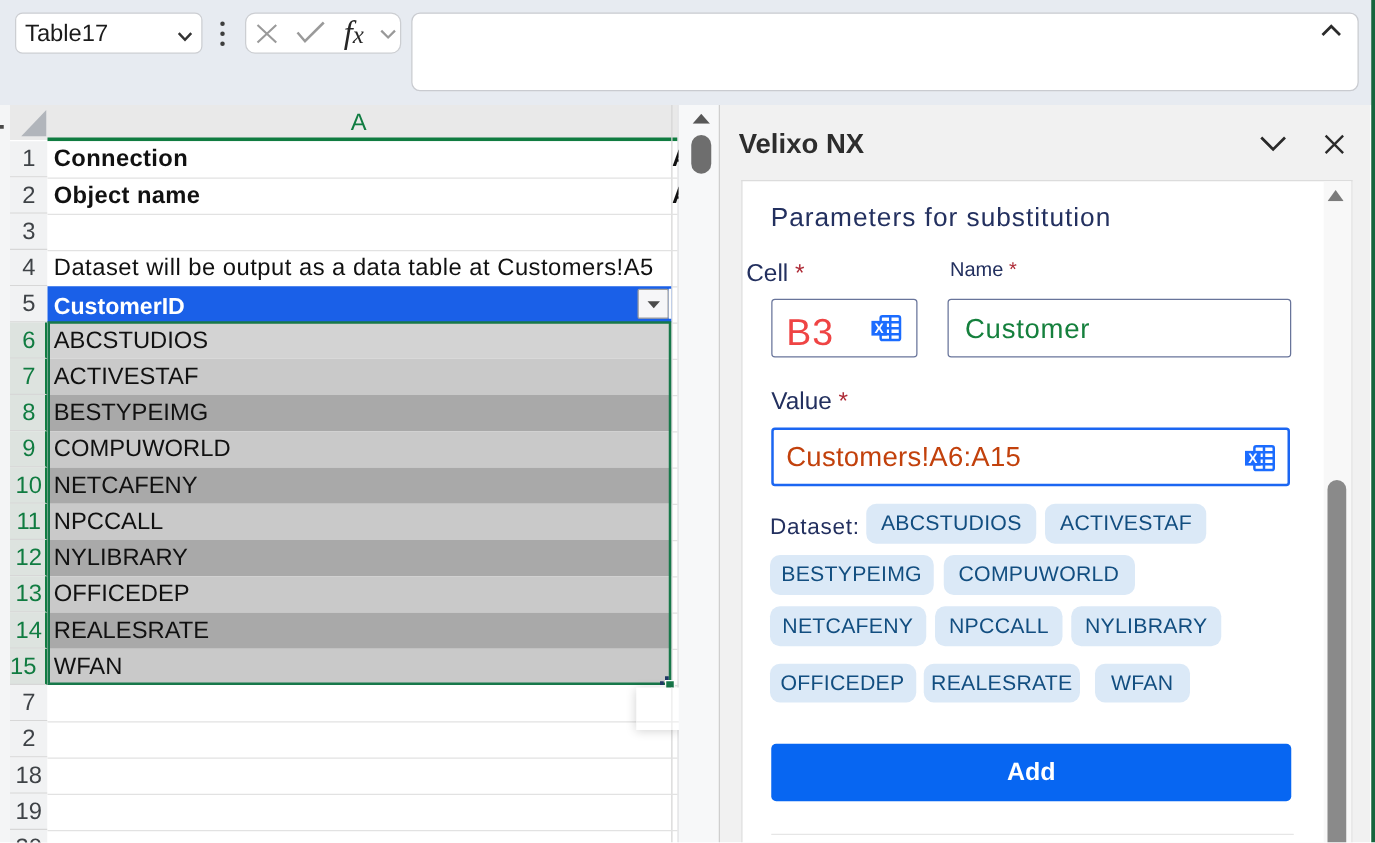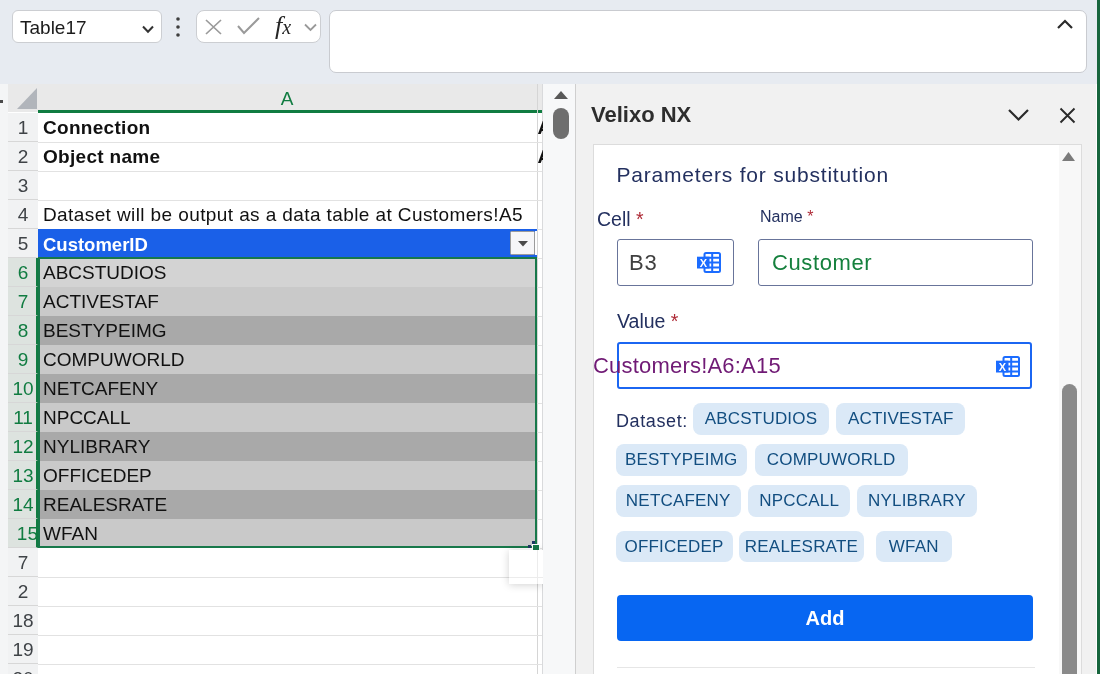--- a/index.html
+++ b/index.html
@@ -75,21 +75,21 @@
     <div class="abs" style="left:8px;top:378px;width:30px;text-align:center;font-size:19px;color:#107c41">10</div>
     <div class="abs" style="left:8px;top:402.5px;width:30px;height:29px;background:#dde3df;box-sizing:border-box;border-bottom:1px solid #d7d7d7;border-right:2px solid #107c41"></div>
     <div class="abs" style="left:8px;top:407px;width:30px;text-align:center;font-size:19px;color:#107c41">11</div>
     <div class="abs" style="left:8px;top:431.5px;width:30px;height:29px;background:#dde3df;box-sizing:border-box;border-bottom:1px solid #d7d7d7;border-right:2px solid #107c41"></div>
     <div class="abs" style="left:8px;top:436px;width:30px;text-align:center;font-size:19px;color:#107c41">12</div>
     <div class="abs" style="left:8px;top:460.5px;width:30px;height:29px;background:#dde3df;box-sizing:border-box;border-bottom:1px solid #d7d7d7;border-right:2px solid #107c41"></div>
     <div class="abs" style="left:8px;top:465px;width:30px;text-align:center;font-size:19px;color:#107c41">13</div>
     <div class="abs" style="left:8px;top:489.5px;width:30px;height:29px;background:#dde3df;box-sizing:border-box;border-bottom:1px solid #d7d7d7;border-right:2px solid #107c41"></div>
     <div class="abs" style="left:8px;top:494px;width:30px;text-align:center;font-size:19px;color:#107c41">14</div>
     <div class="abs" style="left:8px;top:518.5px;width:30px;height:29px;background:#dde3df;box-sizing:border-box;border-bottom:1px solid #d7d7d7;border-right:2px solid #107c41"></div>
-    <div class="abs" style="left:8px;top:523px;width:30px;text-align:right;font-size:19px;color:#107c41">15</div>
+    <div class="abs" style="left:8px;top:523px;width:30px;text-align:left;font-size:19px;color:#107c41">15</div>
     <div class="abs" style="left:8px;top:547.5px;width:30px;height:29px;background:#f1f2f3;box-sizing:border-box;border-bottom:1px solid #d7d7d7"></div>
     <div class="abs" style="left:8px;top:552px;width:30px;text-align:center;font-size:19px;color:#3f4347">7</div>
     <div class="abs" style="left:8px;top:576.5px;width:30px;height:29px;background:#f1f2f3;box-sizing:border-box;border-bottom:1px solid #d7d7d7"></div>
     <div class="abs" style="left:8px;top:581px;width:30px;text-align:center;font-size:19px;color:#3f4347">2</div>
     <div class="abs" style="left:8px;top:605.5px;width:30px;height:29px;background:#f1f2f3;box-sizing:border-box;border-bottom:1px solid #d7d7d7"></div>
     <div class="abs" style="left:8px;top:610px;width:30px;text-align:center;font-size:19px;color:#3f4347">18</div>
     <div class="abs" style="left:8px;top:634.5px;width:30px;height:29px;background:#f1f2f3;box-sizing:border-box;border-bottom:1px solid #d7d7d7"></div>
     <div class="abs" style="left:8px;top:639px;width:30px;text-align:center;font-size:19px;color:#3f4347">19</div>
     <div class="abs" style="left:8px;top:663.5px;width:30px;height:29px;background:#f1f2f3;box-sizing:border-box;border-bottom:1px solid #d7d7d7"></div>
     <div class="abs" style="left:8px;top:668px;width:30px;text-align:center;font-size:19px;color:#3f4347">20</div>
@@ -197,35 +197,35 @@
     <path d="M6.5 0 L13 9 L0 9 Z" fill="#7b7b7b"></path>
   </svg>
 <div class="abs" style="left:1061.5px;top:384px;width:15px;height:290px;background:#8a8a8a;border-radius:8px 8px 0 0"></div>
 
 <div class="abs" style="left:616.5px;top:163px;font-size:21px;letter-spacing:0.8px;color:#23305f">Parameters for substitution</div>
 
 <div class="abs" style="left:597px;top:208px;font-size:19.5px;color:#23305f">Cell <span style="color:#ae2a36">*</span></div>
 <div class="abs" style="left:760px;top:208px;font-size:16px;color:#23305f">Name <span style="color:#ae2a36">*</span></div>
 
 <div class="abs" style="left:617px;top:239px;width:117px;height:47px;background:#fff;border:1px solid #68749a;border-radius:3px;box-sizing:border-box"></div>
-<div class="abs" style="left:629px;top:249.5px;font-size:22px;letter-spacing:0.8px;color:#404040">B3</div>
+<div class="abs" style="left:629px;top:249.5px;font-size:30px;letter-spacing:0.8px;color:#ef4444">B3</div>
 <svg class="abs" style="left:697px;top:251px" width="25" height="23" viewBox="0 0 25 23">
   <rect x="7.5" y="2" width="15.5" height="19" rx="1.5" fill="#fff" stroke="#1b6cff" stroke-width="2"></rect>
   <path d="M7.5 6.8 L23 6.8 M7.5 11.6 L23 11.6 M7.5 16.4 L23 16.4 M15.2 2 L15.2 21" stroke="#1b6cff" stroke-width="2" fill="none"></path>
   <rect x="0" y="5.7" width="12.5" height="11.8" fill="#1b6cff"></rect>
   <text x="6.3" y="15.8" font-size="11" font-weight="bold" fill="#fff" text-anchor="middle" font-family="Liberation Sans,sans-serif">X</text>
 </svg>
 
 <div class="abs" style="left:758px;top:239px;width:274.5px;height:47px;background:#fff;border:1px solid #68749a;border-radius:3px;box-sizing:border-box"></div>
 <div class="abs" style="left:772px;top:249.5px;font-size:22px;letter-spacing:0.6px;color:#15803d">Customer</div>
 
 <div class="abs" style="left:617px;top:310px;font-size:19.5px;color:#23305f">Value <span style="color:#ae2a36">*</span></div>
 
 <div class="abs" style="left:617px;top:342px;width:415px;height:47px;background:#fff;border:2.5px solid #1b66f2;border-radius:3px;box-sizing:border-box"></div>
-<div class="abs" style="left:593px;top:352.5px;font-size:22px;letter-spacing:0.2px;color:#701a75">Customers!A6:A15</div>
+<div class="abs" style="left:629px;top:352.5px;font-size:22px;letter-spacing:0.2px;color:#c2410c">Customers!A6:A15</div>
 <svg class="abs" style="left:996px;top:355px" width="25" height="23" viewBox="0 0 25 23">
   <rect x="7.5" y="2" width="15.5" height="19" rx="1.5" fill="#fff" stroke="#1b6cff" stroke-width="2"></rect>
   <path d="M7.5 6.8 L23 6.8 M7.5 11.6 L23 11.6 M7.5 16.4 L23 16.4 M15.2 2 L15.2 21" stroke="#1b6cff" stroke-width="2" fill="none"></path>
   <rect x="0" y="5.7" width="12.5" height="11.8" fill="#1b6cff"></rect>
   <text x="6.3" y="15.8" font-size="11" font-weight="bold" fill="#fff" text-anchor="middle" font-family="Liberation Sans,sans-serif">X</text>
 </svg>
 
 <div class="abs" style="left:616px;top:411px;font-size:18px;letter-spacing:0.6px;color:#23305f">Dataset:</div>
 <div id="chips">
     <div class="abs" style="left:693px;top:403.4px;width:136px;height:31.3px;line-height:31.5px;background:#dbe9f7;border-radius:8px;font-size:17px;letter-spacing:0.2px;text-align:center;color:#124e80">ABCSTUDIOS</div>

